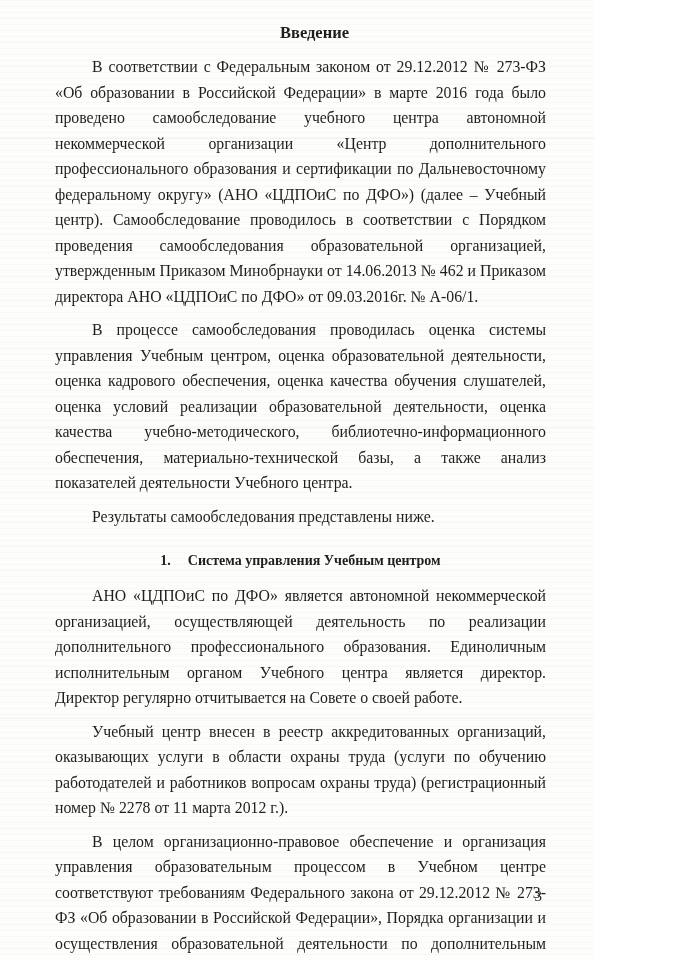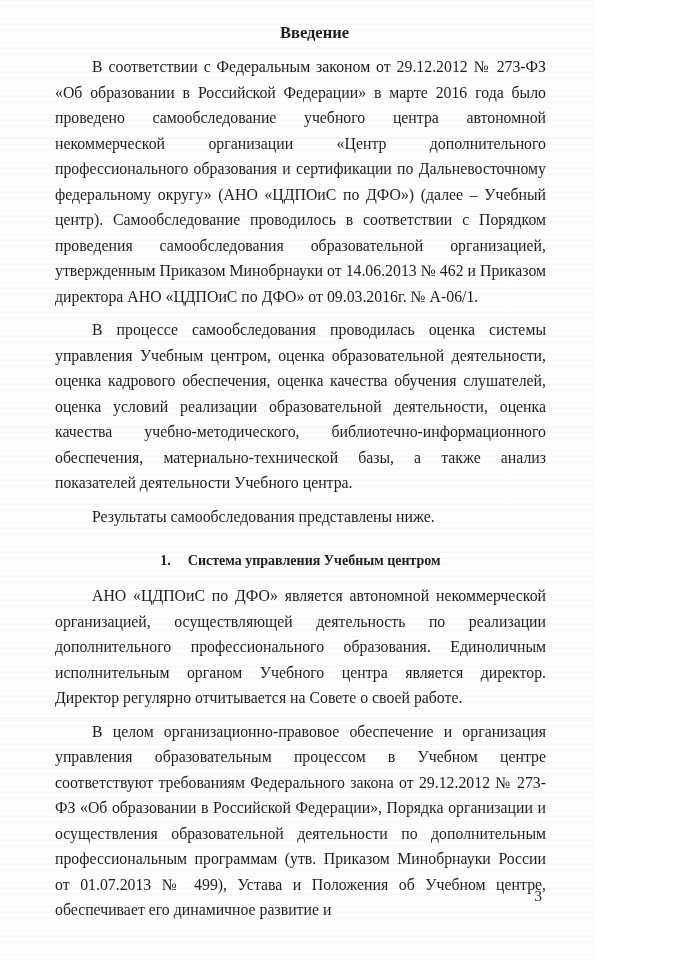--- a/index.html
+++ b/index.html
@@ -72,18 +72,19 @@
 
   <p class="para">Результаты самообследования представлены ниже.</p>
 
   <h2 class="section-heading">
     <span class="sec-num">1.</span><span>Система управления Учебным центром</span>
   </h2>
 
   <p class="para">АНО «ЦДПОиС по ДФО» является автономной некоммерческой организацией, осуществляющей деятельность по реализации дополнительного профессионального образования. Единоличным исполнительным органом Учебного центра является директор. Директор регулярно отчитывается на Совете о своей работе.</p>
 
 
+  <p class="para">Учебный центр внесен в реестр аккредитованных организаций, оказывающих услуги в области охраны труда (услуги по обучению работодателей и работников вопросам охраны труда) (регистрационный номер № 2278 от 11 марта 2012 г.).</p>
 
   <p class="para">В целом организационно-правовое обеспечение и организация управления образовательным процессом в Учебном центре соответствуют требованиям Федерального закона от 29.12.2012 № 273-ФЗ «Об образовании в Российской Федерации», Порядка организации и осуществления образовательной деятельности по дополнительным профессиональным программам (утв. Приказом Минобрнауки России от 01.07.2013 № 499), Устава и Положения об Учебном центре, обеспечивает его динамичное развитие и</p>
 
   <div class="page-number">3</div>
 
 </div>
 
 </body></html>

